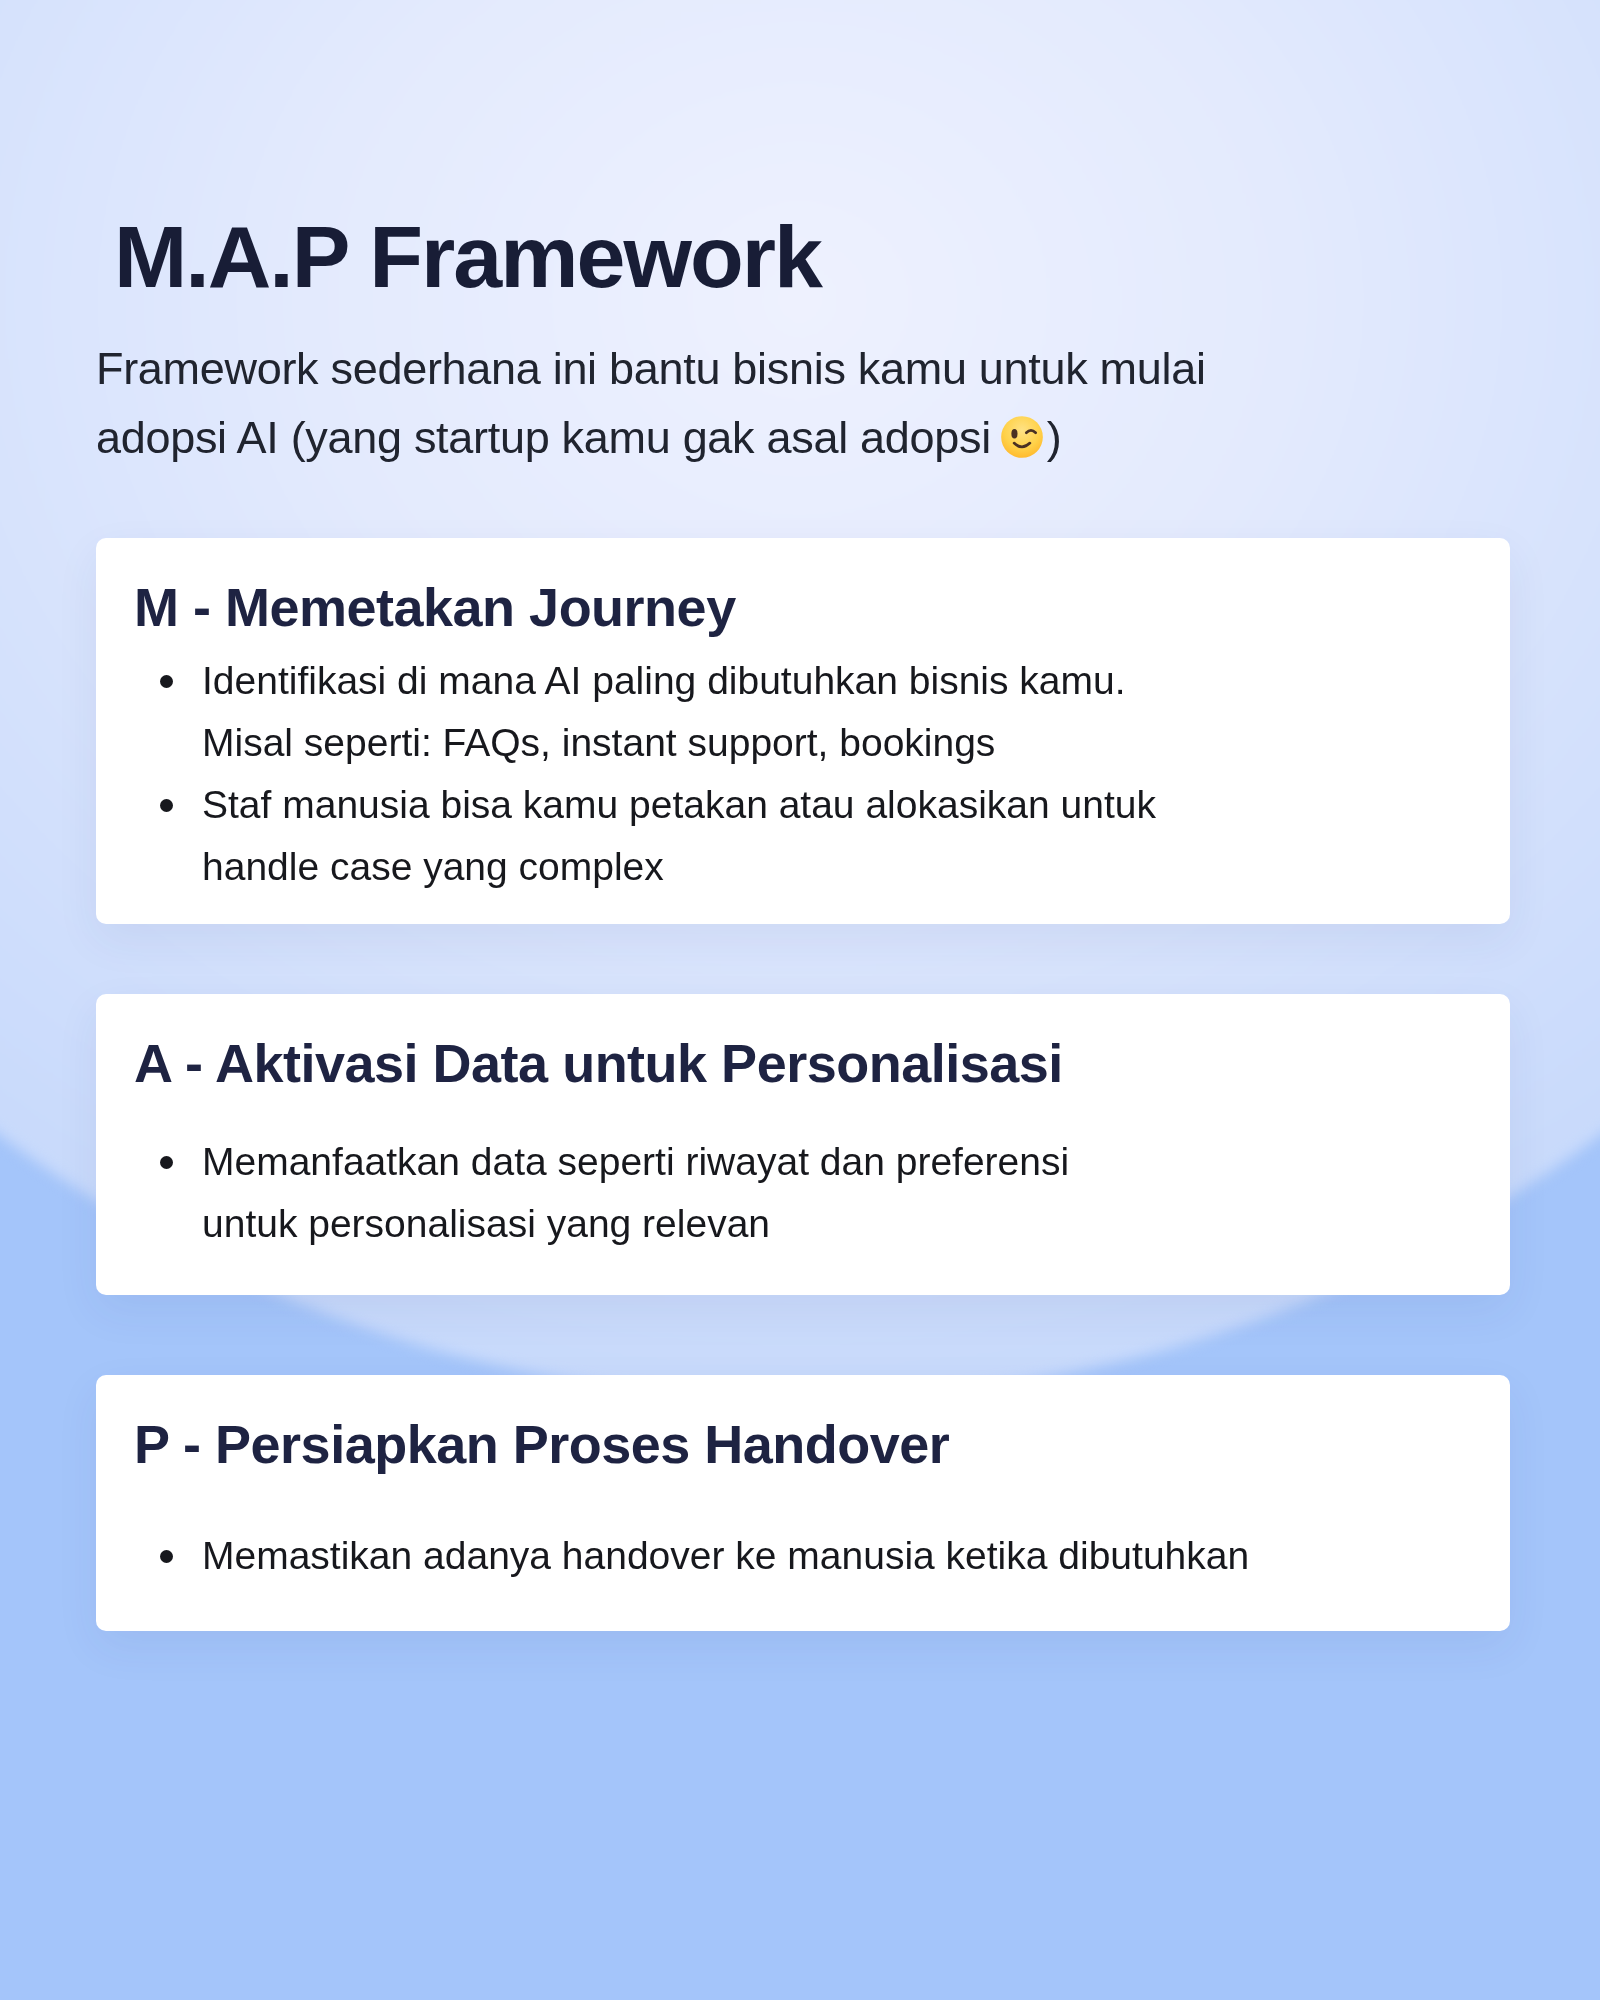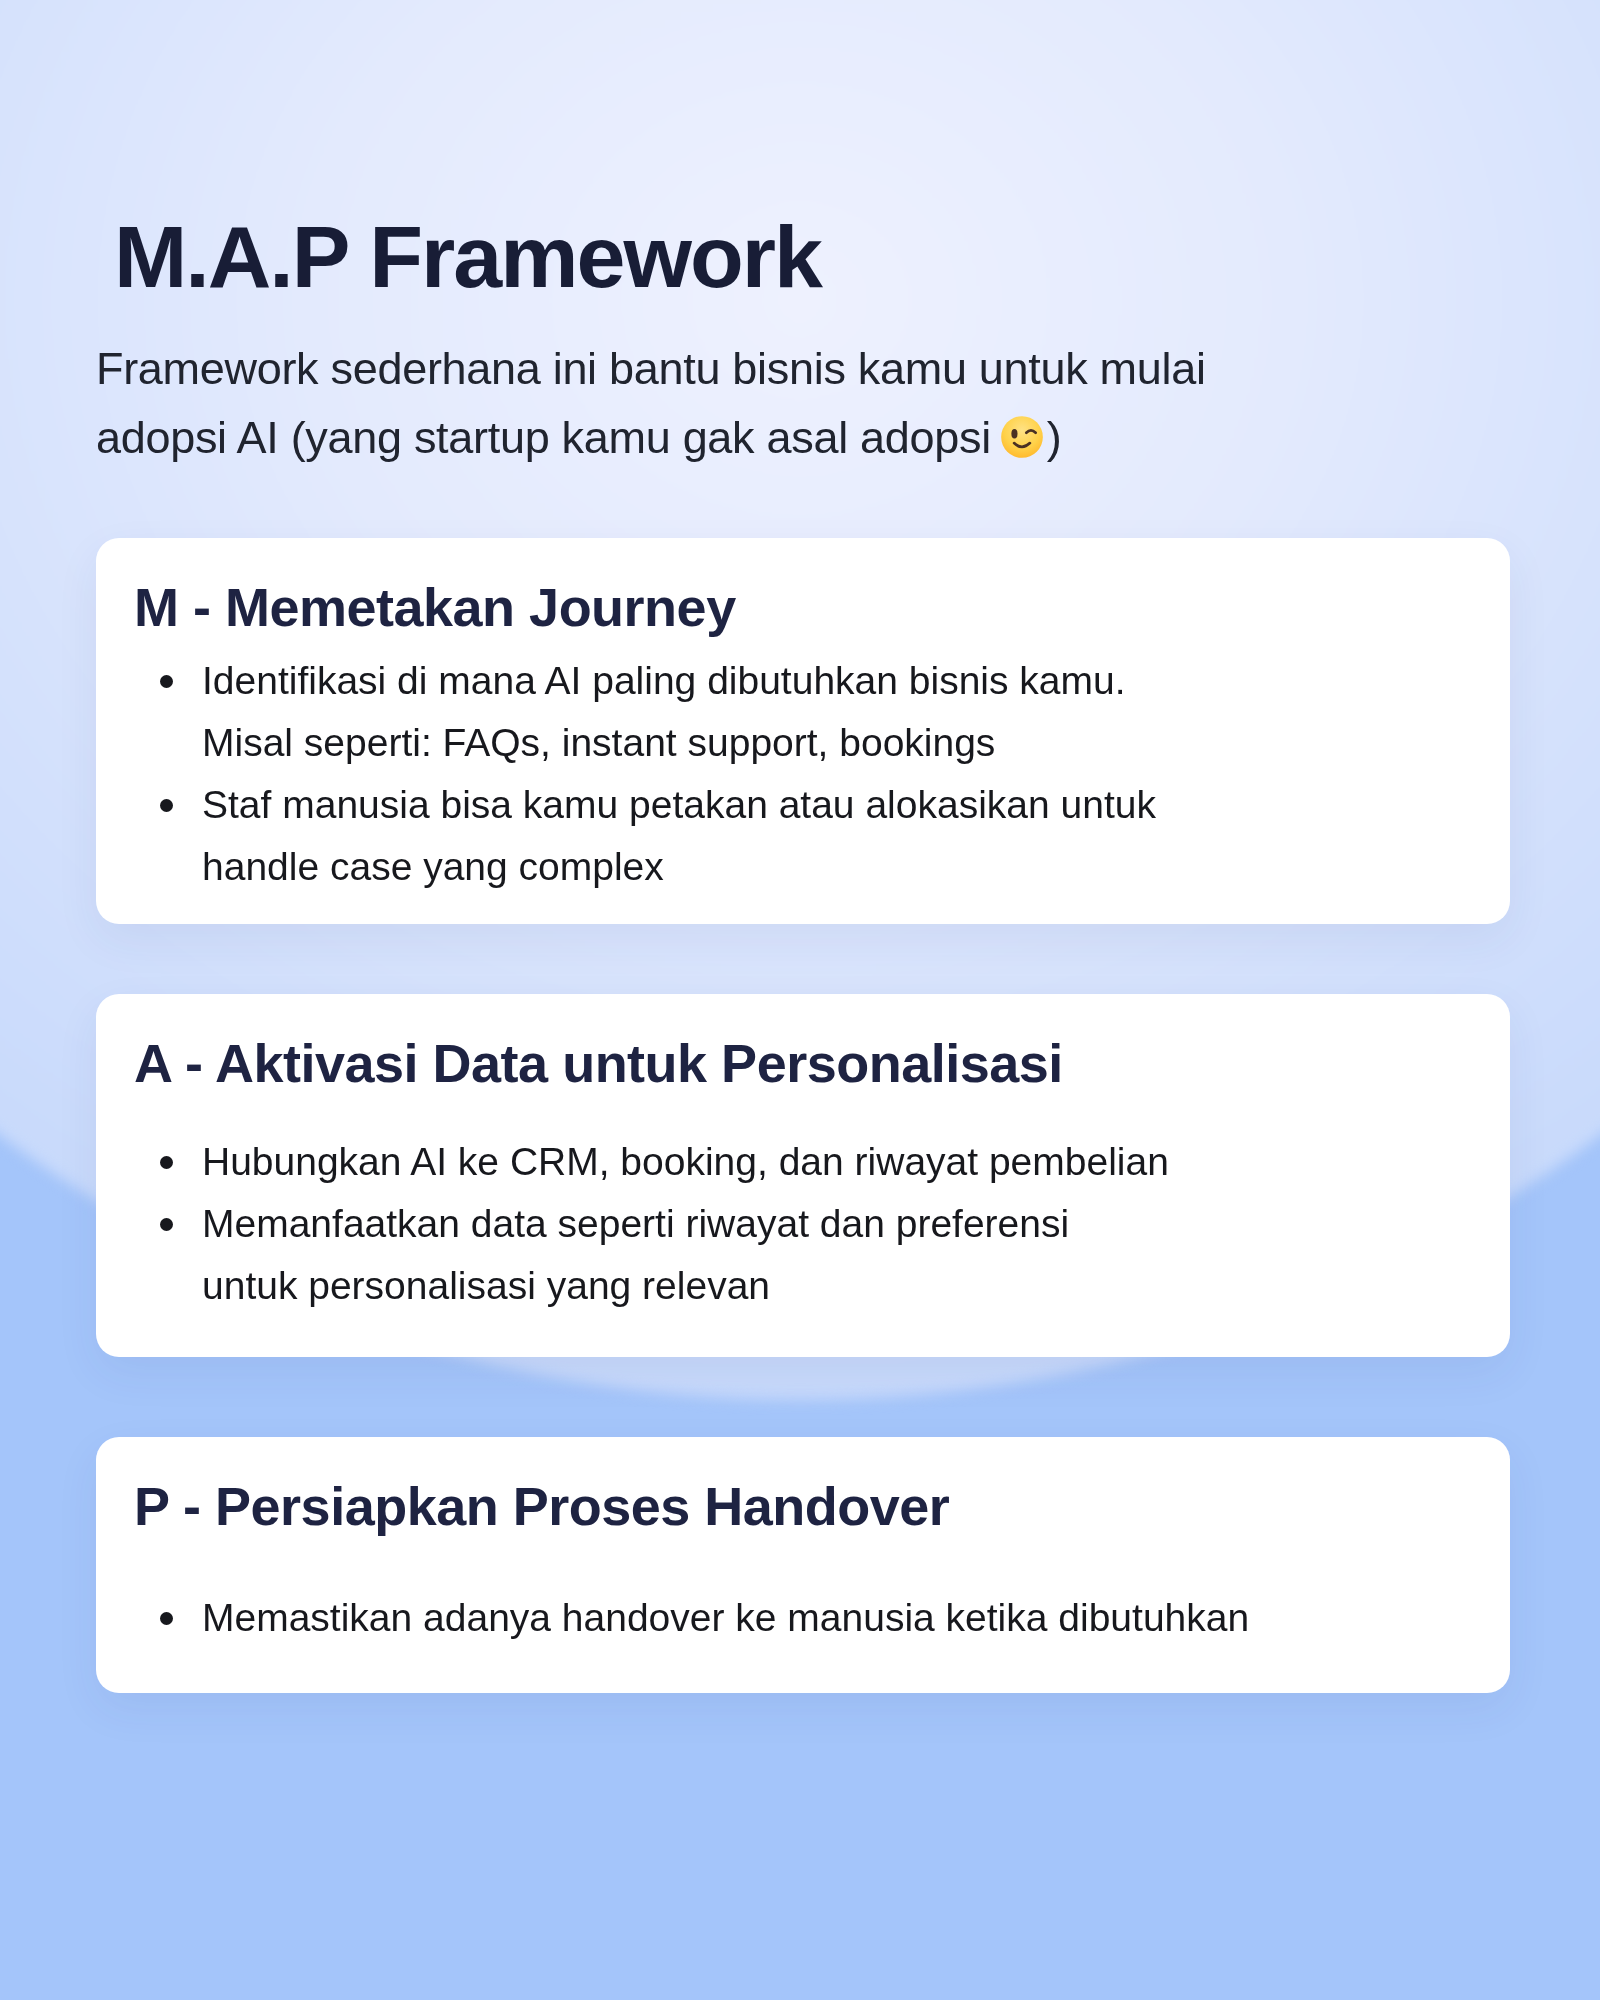--- a/index.html
+++ b/index.html
@@ -56,21 +56,21 @@
     display: inline-block;
     width: 46px;
     height: 46px;
     vertical-align: -7px;
     margin: 0 2px 0 8px;
   }
   .emoji svg { display: block; width: 100%; height: 100%; }
 
   .card {
     background: #ffffff;
-    border-radius: 23px;
+    border-radius: 10px;
     margin-top: 66px;
     padding: 36px 56px 26px 38px;
     box-shadow: 0 16px 44px rgba(37, 62, 134, 0.07);
   }
 
   .card-heading {
     margin: 0;
     font-size: 54px;
     font-weight: 700;
     color: #1e2342;
@@ -143,21 +143,20 @@
         <li><span class="bullet-text">Identifikasi di mana AI paling dibutuhkan bisnis kamu.
 Misal seperti: FAQs, instant support, bookings</span></li>
         <li><span class="bullet-text">Staf manusia bisa kamu petakan atau alokasikan untuk
 handle case yang complex</span></li>
       </ul>
     </section>
 
     <section class="card card-a">
       <h2 class="card-heading">A - Aktivasi Data untuk Personalisasi</h2>
       <ul class="bullets">
-        <li><span class="bullet-text">Hubungkan AI ke CRM, booking, dan riwayat pembelian</span></li>
         <li><span class="bullet-text">Memanfaatkan data seperti riwayat dan preferensi
 untuk personalisasi yang relevan</span></li>
       </ul>
     </section>
 
     <section class="card card-p">
       <h2 class="card-heading">P - Persiapkan Proses Handover</h2>
       <ul class="bullets">
         <li><span class="bullet-text">Memastikan adanya handover ke manusia ketika dibutuhkan</span></li>
       </ul>

